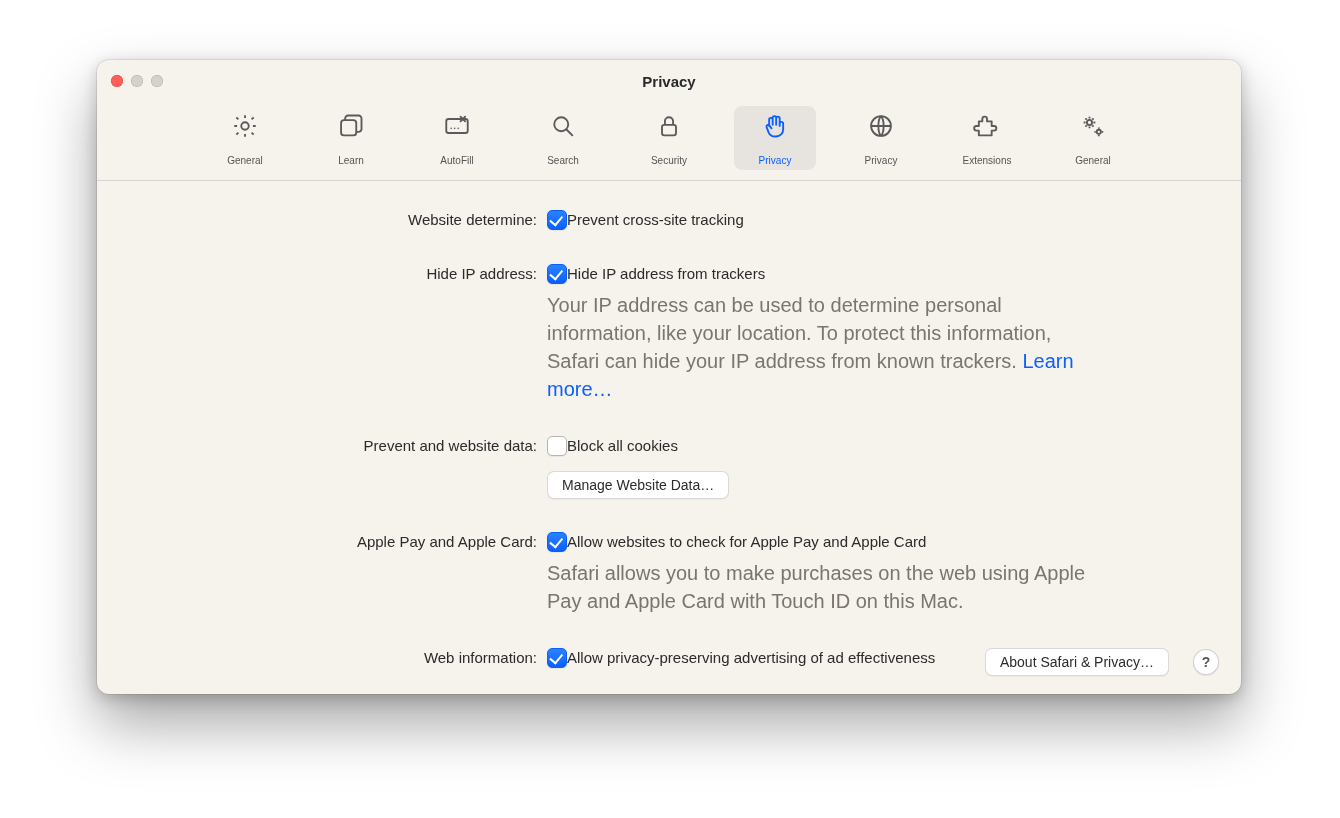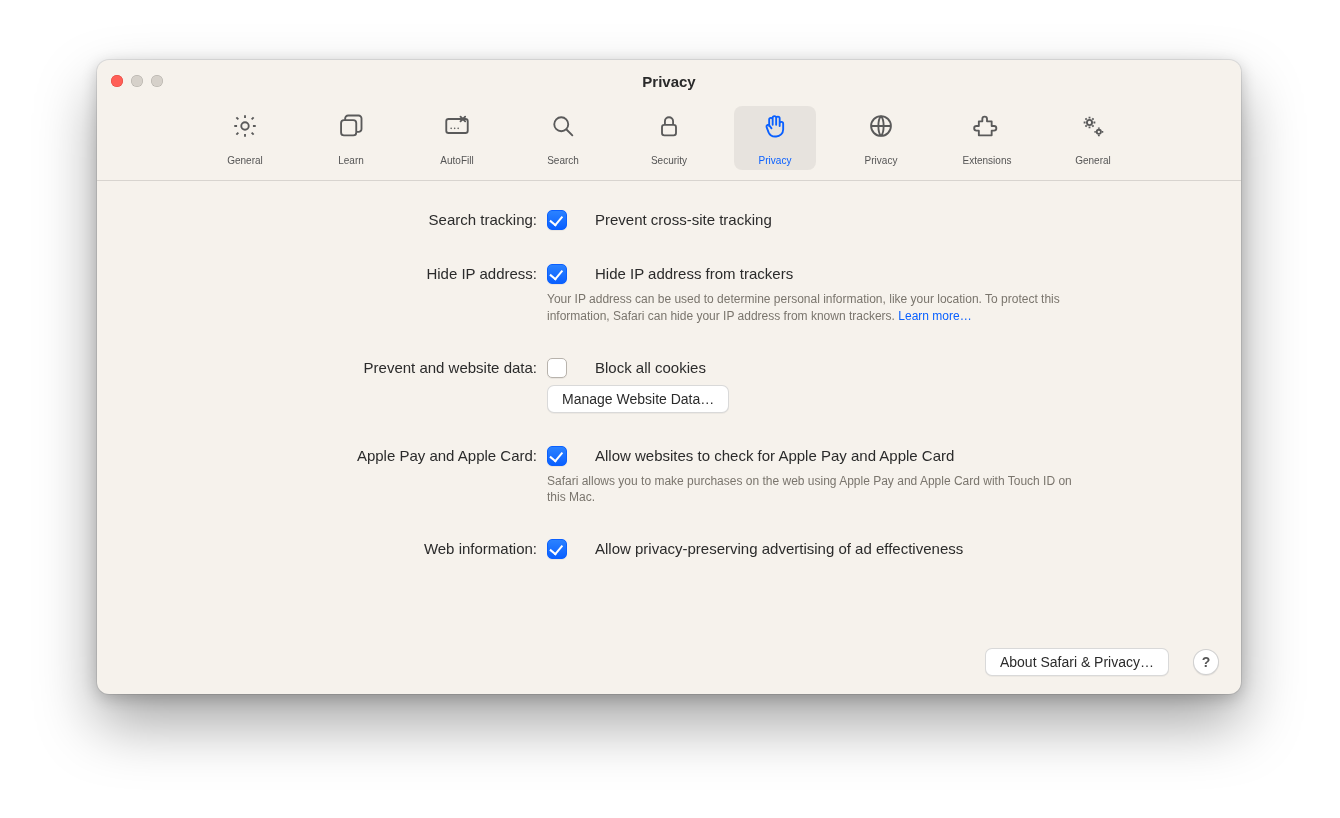--- a/index.html
+++ b/index.html
@@ -113,21 +113,21 @@
     padding-top: 2px;
     color: #2b2b2b;
   }
   .ctrl {
     flex: 1;
     max-width: 560px;
   }
   .check-line {
     display: flex;
     align-items: center;
-    gap: 28px;
+    gap: 0;
     line-height: 22px;
   }
   .checkbox {
     width: 18px; height: 18px;
     border-radius: 5px;
     border: 1px solid #b8b3ac;
     background: #fff;
     display: inline-flex;
     align-items: center;
     justify-content: center;
@@ -141,21 +141,21 @@
   .checkbox.checked::after {
     content: "";
     width: 10px; height: 6px;
     border: 2px solid #fff;
     border-top: none; border-right: none;
     transform: rotate(-50deg) translateY(-1px);
     display: block;
   }
   .description {
     color: #7a756d;
-    font-size: 12px;
+    font-size: 20px;
     line-height: 1.4;
     margin-top: 6px;
     max-width: 540px;
   }
   .description a.link {
     color: #0a60ff;
     text-decoration: none;
     cursor: default;
   }
 
@@ -165,21 +165,21 @@
     height: 26px;
     padding: 0 14px;
     font-size: 14px;
     color: #2b2b2b;
     background: #ffffff;
     border: 1px solid rgba(0,0,0,0.15);
     border-radius: 7px;
     box-shadow: 0 1px 0 rgba(0,0,0,0.04);
     cursor: default;
   }
-  .btn-row { margin-top: 6px; }
+  .btn-row { margin-top: 14px; }
 
   
   .footer {
     position: absolute;
     right: 22px;
     bottom: 18px;
     display: flex;
     align-items: center;
     gap: 24px;
   }
@@ -305,21 +305,21 @@
             </svg>
         </span>
         <span class="tool-label">General</span>
       </div>
 
     </div>
 
     <div class="content">
 
       <div class="row">
-        <div class="lbl">Search tracking:</div>
+        <div class="lbl">Website determine:</div>
         <div class="ctrl">
           <div class="check-line">
             <span class="checkbox checked"></span>
             <span>Prevent cross-site tracking</span>
           </div>
         </div>
       </div>
 
       <div class="section-gap"></div>
 

